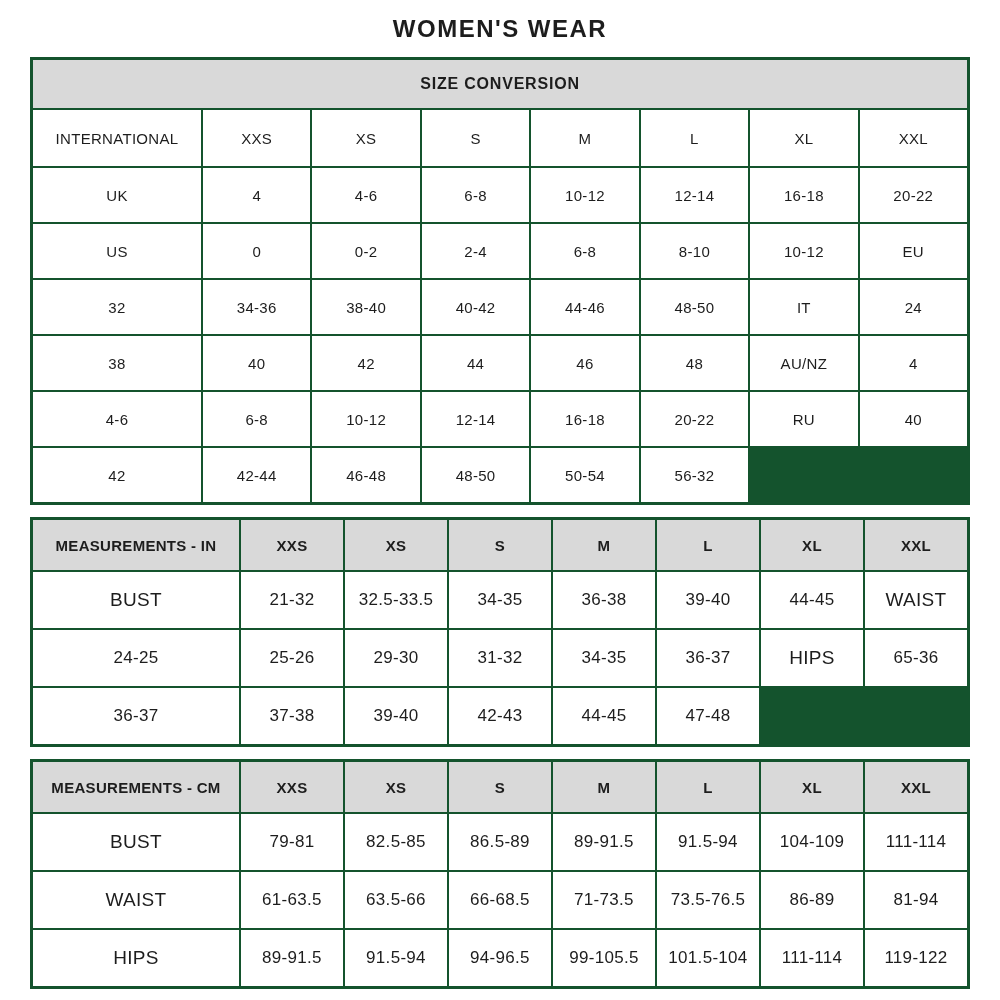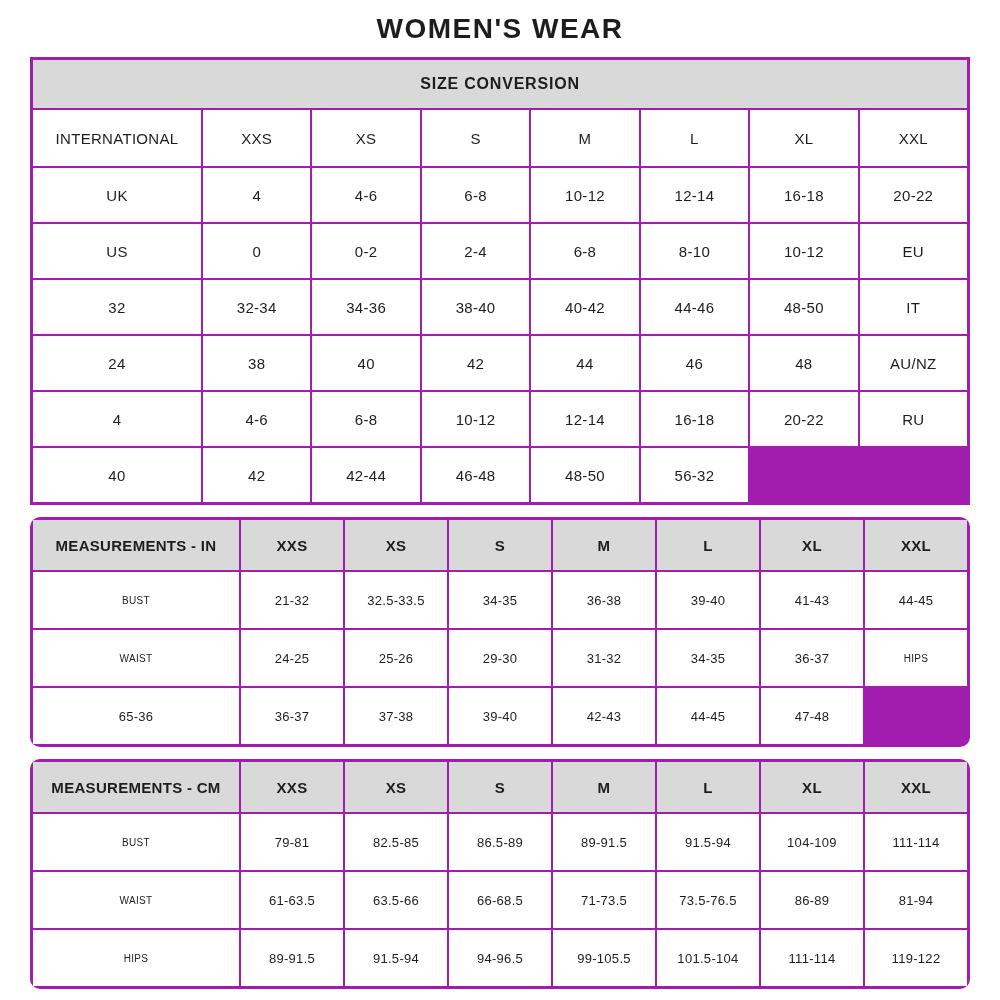--- a/index.html
+++ b/index.html
@@ -5,56 +5,55 @@
   html, body { margin:0; padding:0; }
   body {
     width:1000px; height:1000px;
     background:#ffffff;
     font-family:"Liberation Sans", sans-serif;
     color:#1d1d1d;
   }
   .page-title {
     height:57px;
     display:flex; align-items:center; justify-content:center;
-    font-size:28px; font-weight:bold; letter-spacing:1.5px;
+    font-size:24px; font-weight:bold; letter-spacing:1.5px;
   }
   .tbl {
     width:940px; margin:0 auto;
-    background:#a21caf;
+    background:#14532d;
     padding:3px;
     display:grid; grid-gap:2px;
     box-sizing:border-box;
   }
   .t1 {
     grid-template-columns:168px repeat(7, 1fr);
     grid-template-rows:48px 56px repeat(6, 54px);
   }
   .m {
     grid-template-columns:206px repeat(7, 1fr);
     grid-template-rows:50px repeat(3, 56px);
     margin-top:12px;
-    border-radius:10px;
   }
   .cell {
     background:#ffffff;
     display:flex; align-items:center; justify-content:center;
     font-size:15px; letter-spacing:.3px;
     text-align:center;
   }
   .caption {
     grid-column:1 / -1;
     background:#d9d9d9;
     font-weight:bold; font-size:16px; letter-spacing:.8px;
   }
   .hcell {
     background:#d9d9d9;
     font-weight:bold; font-size:15px;
   }
-  .m .val { font-size:13px; }
-  .m .rlabel { font-size:10px; }
+  .m .val { font-size:17px; }
+  .m .rlabel { font-size:19px; }
 </style>
 </head>
 <body>
 
 <div class="page-title">WOMEN'S WEAR</div>
 
 <div class="tbl t1">
   <div class="cell caption">SIZE CONVERSION</div>
 
   <div class="cell">INTERNATIONAL</div>
@@ -78,21 +77,20 @@
   <div class="cell">US</div>
   <div class="cell">0</div>
   <div class="cell">0-2</div>
   <div class="cell">2-4</div>
   <div class="cell">6-8</div>
   <div class="cell">8-10</div>
   <div class="cell">10-12</div>
 
   <div class="cell">EU</div>
   <div class="cell">32</div>
-  <div class="cell">32-34</div>
   <div class="cell">34-36</div>
   <div class="cell">38-40</div>
   <div class="cell">40-42</div>
   <div class="cell">44-46</div>
   <div class="cell">48-50</div>
 
   <div class="cell">IT</div>
   <div class="cell">24</div>
   <div class="cell">38</div>
   <div class="cell">40</div>
@@ -109,40 +107,40 @@
   <div class="cell">12-14</div>
   <div class="cell">16-18</div>
   <div class="cell">20-22</div>
 
   <div class="cell">RU</div>
   <div class="cell">40</div>
   <div class="cell">42</div>
   <div class="cell">42-44</div>
   <div class="cell">46-48</div>
   <div class="cell">48-50</div>
+  <div class="cell">50-54</div>
   <div class="cell">56-32</div>
 </div>
 
 <div class="tbl m">
   <div class="cell hcell">MEASUREMENTS - IN</div>
   <div class="cell hcell">XXS</div>
   <div class="cell hcell">XS</div>
   <div class="cell hcell">S</div>
   <div class="cell hcell">M</div>
   <div class="cell hcell">L</div>
   <div class="cell hcell">XL</div>
   <div class="cell hcell">XXL</div>
 
   <div class="cell rlabel">BUST</div>
   <div class="cell val">21-32</div>
   <div class="cell val">32.5-33.5</div>
   <div class="cell val">34-35</div>
   <div class="cell val">36-38</div>
   <div class="cell val">39-40</div>
-  <div class="cell val">41-43</div>
   <div class="cell val">44-45</div>
 
   <div class="cell rlabel">WAIST</div>
   <div class="cell val">24-25</div>
   <div class="cell val">25-26</div>
   <div class="cell val">29-30</div>
   <div class="cell val">31-32</div>
   <div class="cell val">34-35</div>
   <div class="cell val">36-37</div>
 

